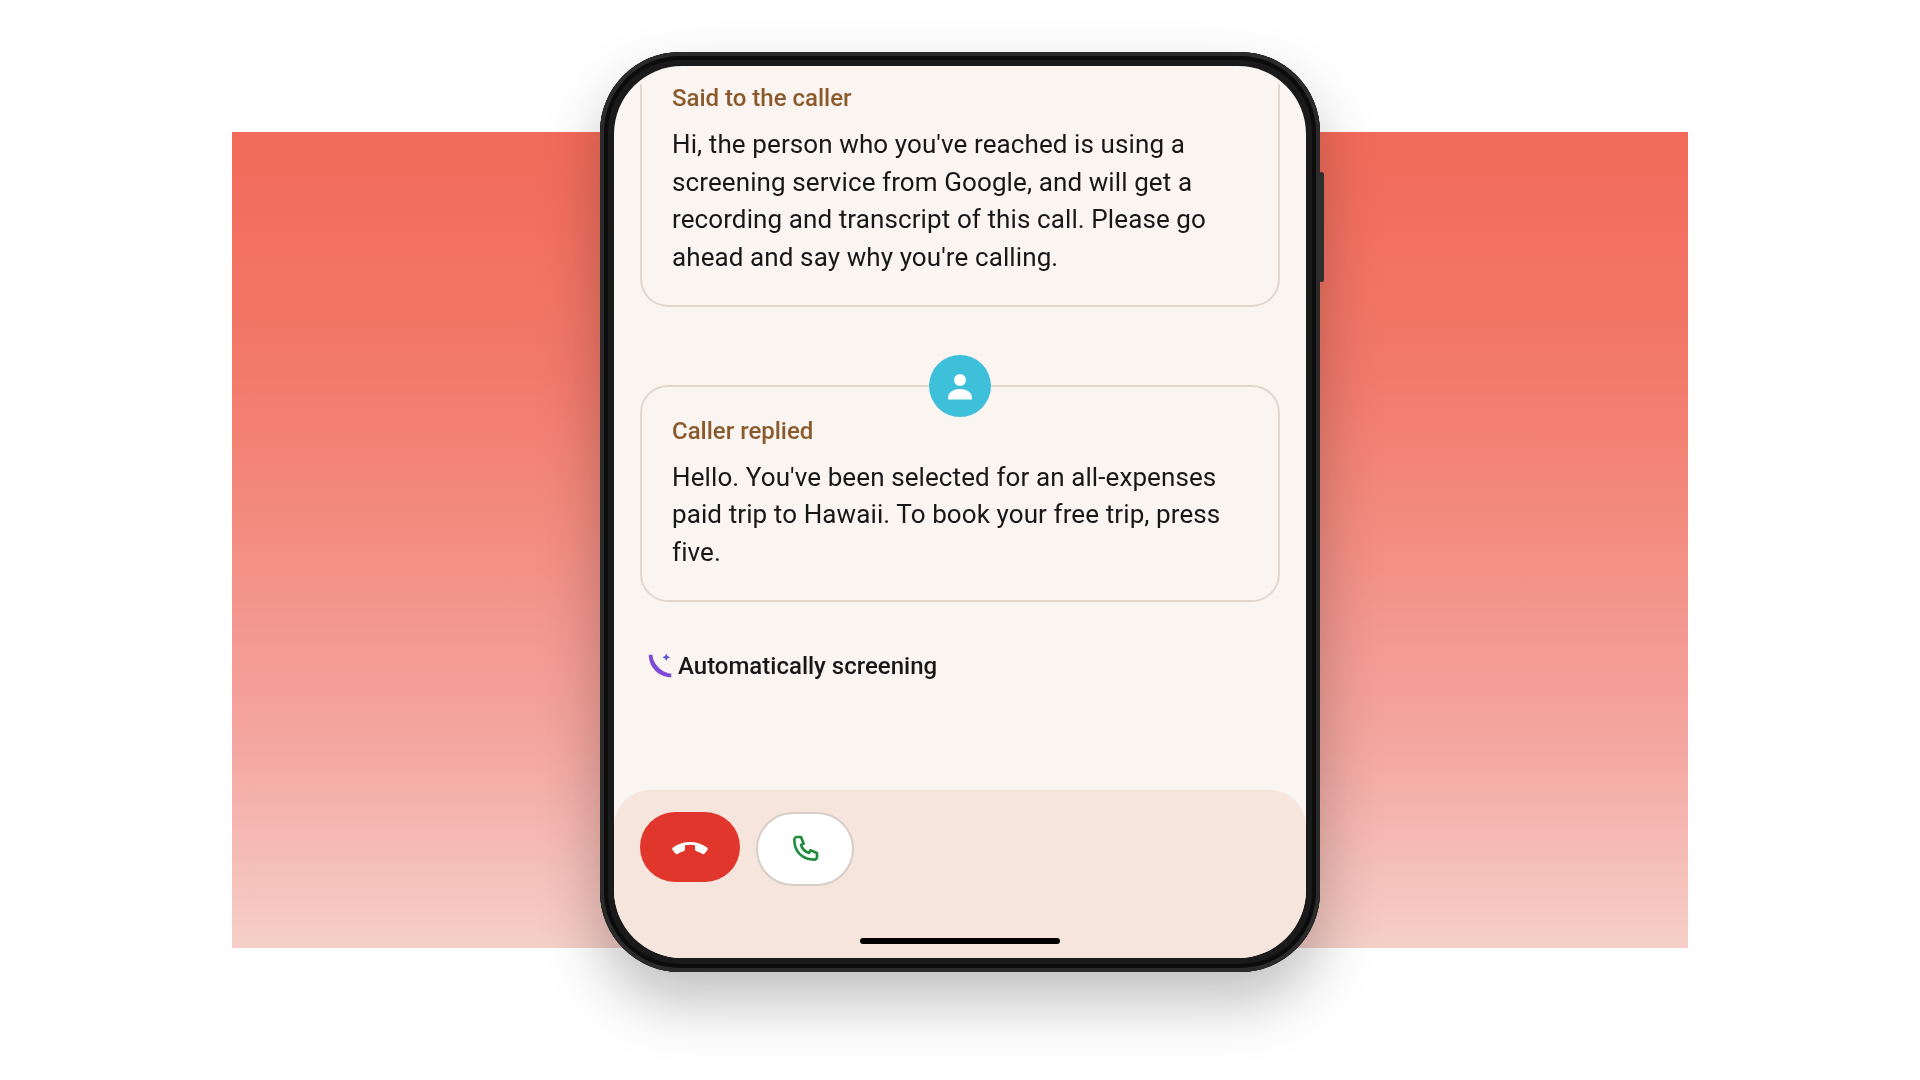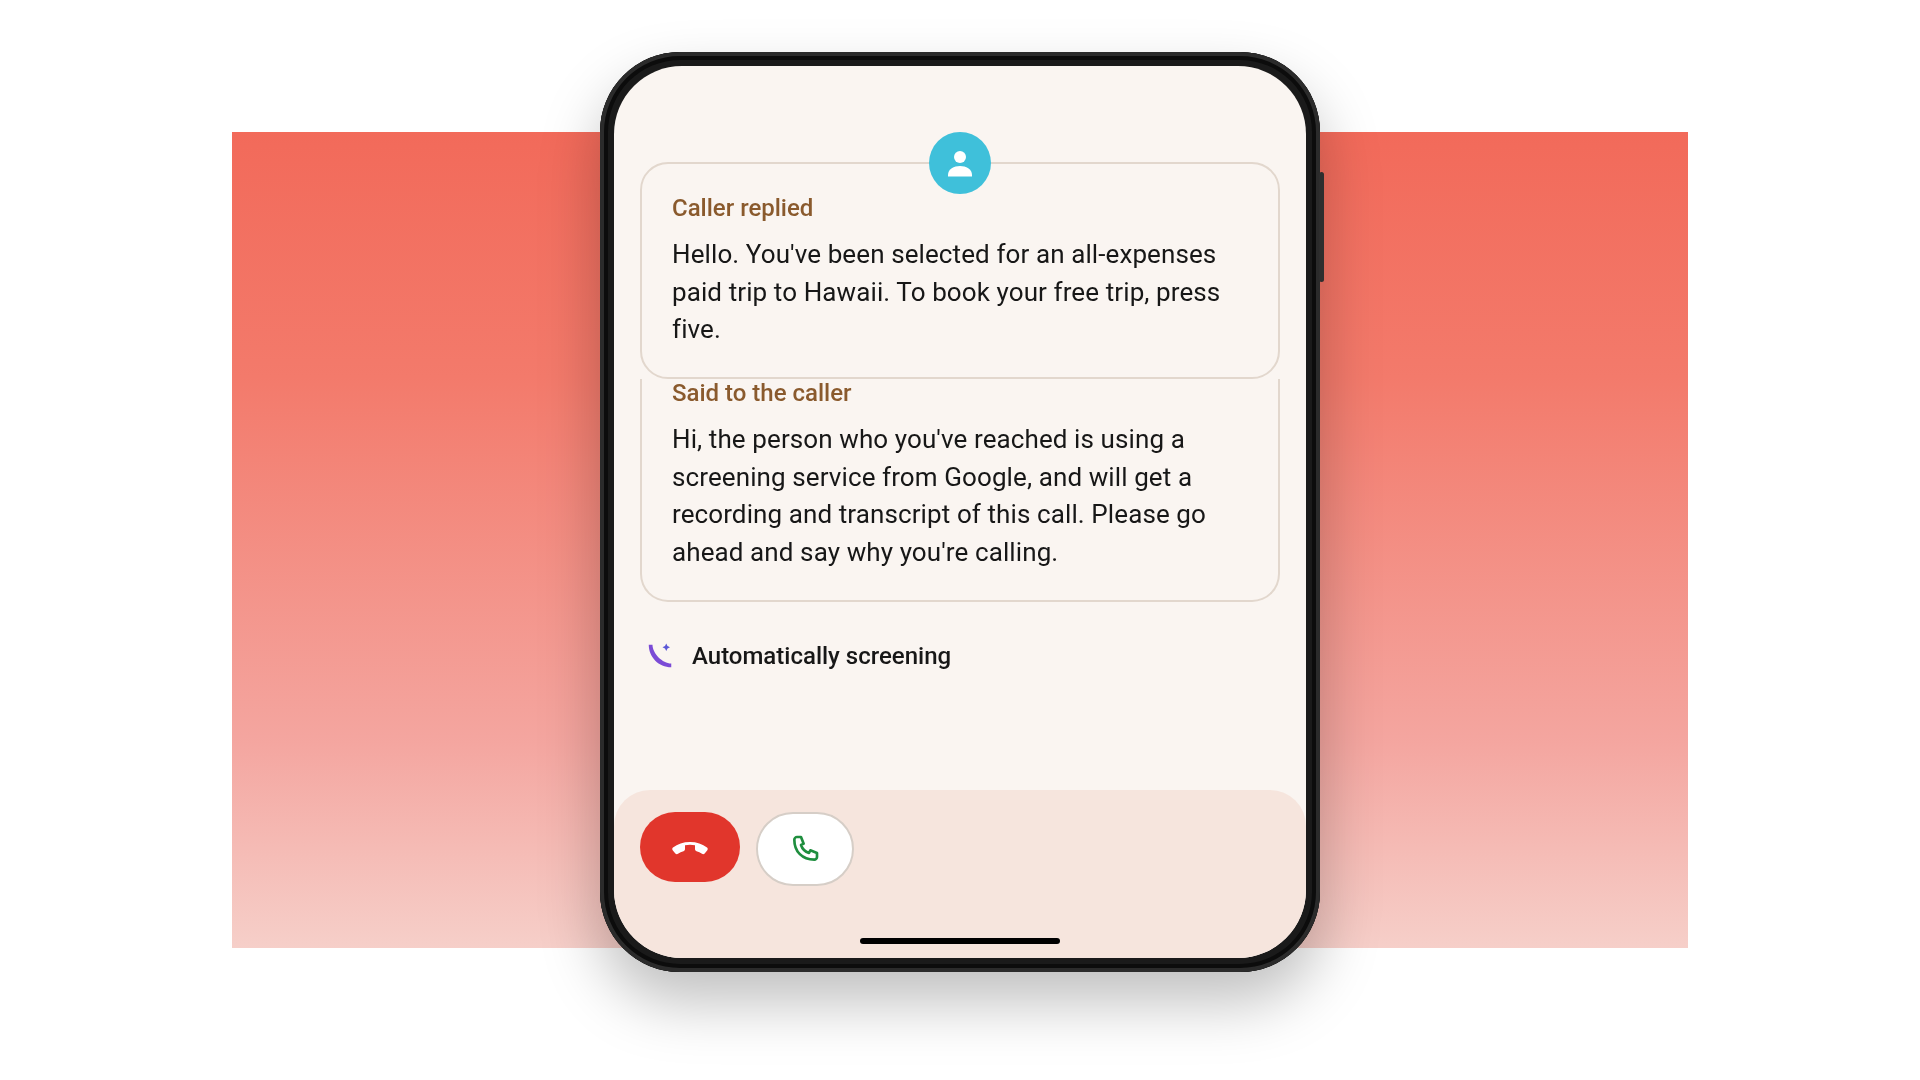--- a/index.html
+++ b/index.html
@@ -91,22 +91,21 @@
     border-radius: 50%;
     background: #3fc0da;
     display: flex;
     align-items: center;
     justify-content: center;
   }
 
   .status-row {
     display: flex;
     align-items: center;
-    gap: 14px;
-    margin: 36px 2px 0 2px;
+    margin: 46px 2px 0 2px;
   }
   .status-row .icon-slot {
     width: 36px; height: 36px;
     display: flex;
     align-items: center;
     justify-content: center;
   }
   .status-text {
     font-size: 24px;
     color: #171717;
@@ -160,37 +159,37 @@
 </head>
 <body>
 
 <div class="stage">
   <div class="phone">
     <span class="side-btn right-1"></span>
 
     <div class="screen">
 
       <div class="content">
+
+        <div class="card one">
+          <p class="label">Said to the caller</p>
+          <p class="body">Hi, the person who you've reached is using a screening service from Google, and will get a recording and transcript of this call. Please go ahead and say why you're calling.</p>
+        </div>
 
         <div class="card two">
           <div class="avatar">
             <svg width="36" height="36" viewBox="0 0 24 24" fill="#ffffff">
               <circle cx="12" cy="8" r="4"></circle>
               <path d="M4 20c0-4 4-6 8-6s8 2 8 6v1H4v-1z"></path>
             </svg>
           </div>
           <p class="label">Caller replied</p>
           <p class="body">Hello. You've been selected for an all-expenses paid trip to Hawaii. To book your free trip, press five.</p>
         </div>
 
-        <div class="card one">
-          <p class="label">Said to the caller</p>
-          <p class="body">Hi, the person who you've reached is using a screening service from Google, and will get a recording and transcript of this call. Please go ahead and say why you're calling.</p>
-        </div>
-
         <div class="status-row">
           <span class="icon-slot">
             <svg width="30" height="30" viewBox="0 0 24 24">
               <path fill="#5b57d6" d="M17 2l1 2 2 1-2 1-1 2-1-2-2-1 2-1 1-2z"></path>
               <path fill="#7b4bd6" d="M6 3c0 7 8 15 15 15v3c-10 0-18-8-18-18h3z"></path>
             </svg>
           </span>
           <span class="status-text">Automatically screening</span>
         </div>
 

